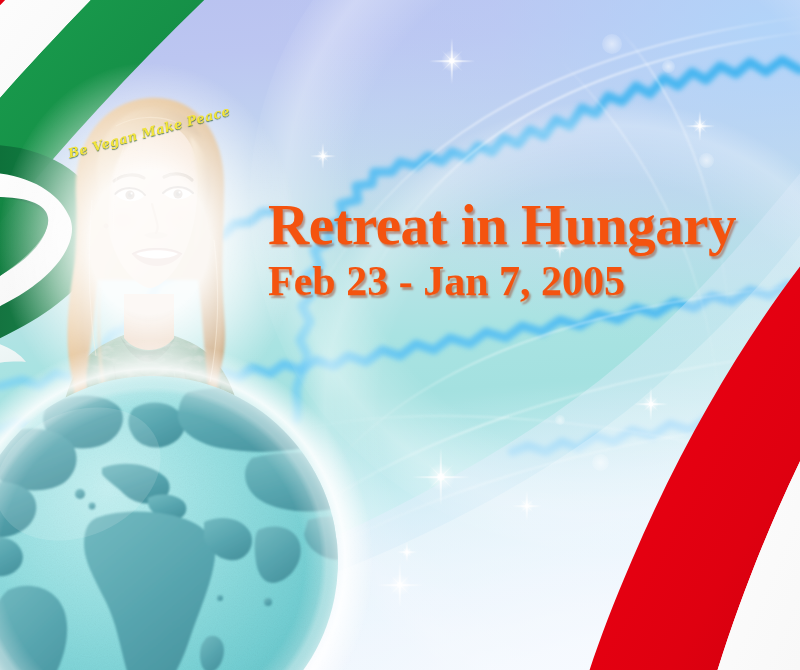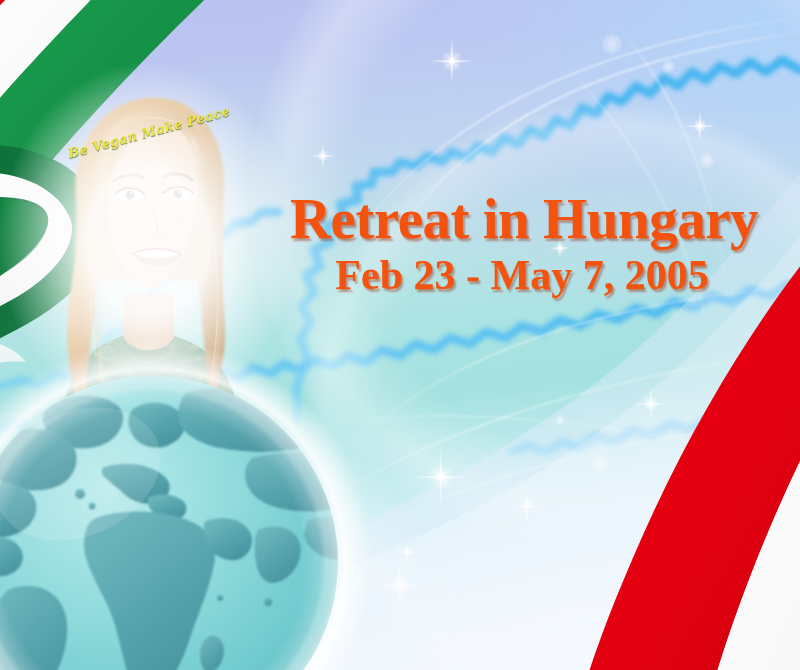--- a/index.html
+++ b/index.html
@@ -177,23 +177,23 @@
     left: -22px; top: -22px;
     width: 444px; height: 444px;
     border-radius: 50%;
     background: radial-gradient(closest-side, rgba(255,255,255,0) 76%, rgba(255,255,255,0.88) 87%, rgba(255,255,255,0.0) 100%);
   }
 
   
   .title-block {
     position: absolute;
     left: 268px;
-    top: 190px;
+    top: 196px;
     width: 514px;
-    text-align: center;
+    text-align: left;
   }
   .title-main {
     font-family: "Liberation Serif", "DejaVu Serif", serif;
     font-weight: bold;
     font-size: 57px;
     line-height: 1.0;
     color: #f4530f;
     letter-spacing: -0.5px;
     text-shadow:
       2px 3px 2px rgba(150,40,10,0.42),
@@ -719,16 +719,16 @@
       <circle cx="200" cy="200" r="186" fill="url(#rimG)"></circle>
 
       <ellipse cx="126" cy="112" rx="86" ry="62" fill="#ffffff" opacity="0.13" transform="rotate(-24 126 112)"></ellipse>
 
       <path clip-path="url(#globeClip)" fill="#3FA8AE" opacity="0.16" d="M 0,290 C 80,340 320,340 400,286 L 400,400 L 0,400 Z"></path>
     </svg>
   </div>
 
   <div class="title-block">
     <div class="title-main">Retreat in Hungary</div>
-    <div class="title-sub">Feb 23 - May 7, 2005</div>
+    <div class="title-sub">Feb 23 - Jan 7, 2005</div>
   </div>
 
 </div>
 
 </body></html>

